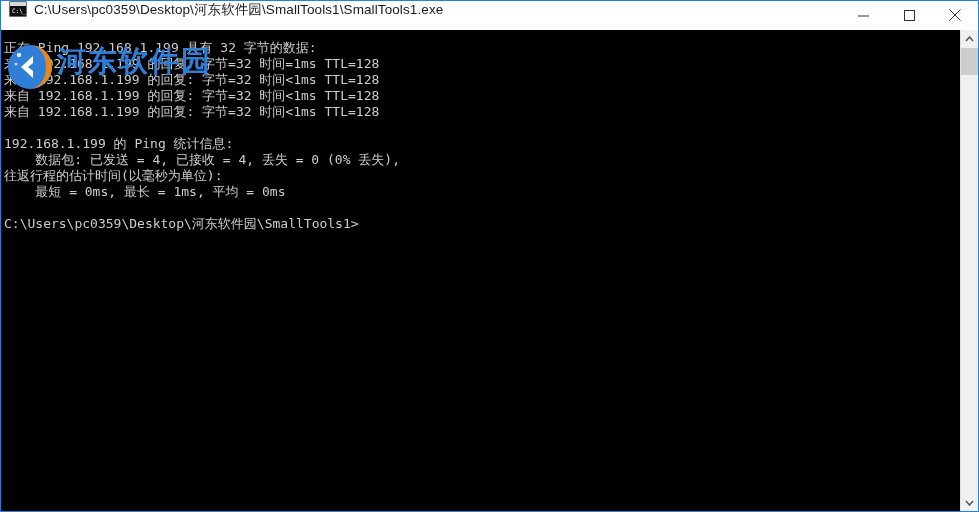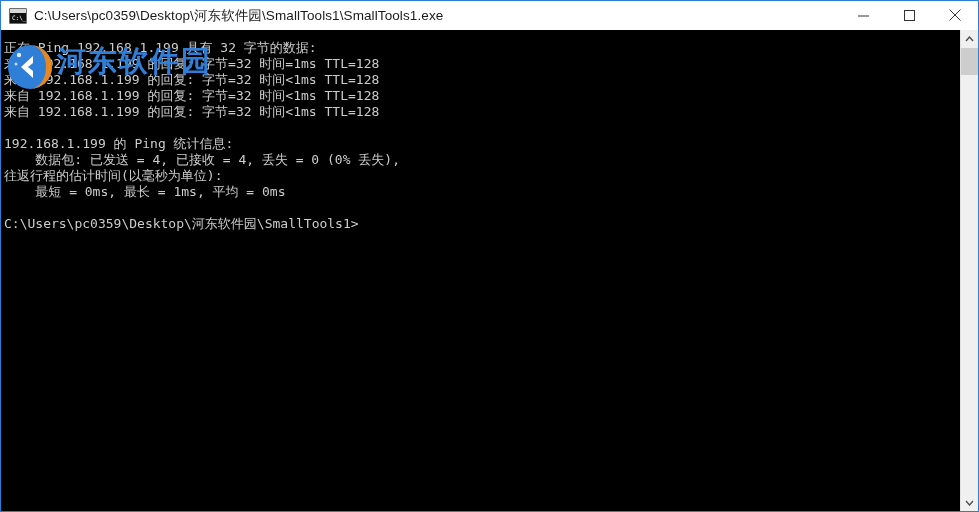--- a/index.html
+++ b/index.html
@@ -26,21 +26,21 @@
 
   
   #titlebar {
     position: absolute;
     left: 0; top: 0;
     width: 977px;
     height: 29px;
     background: #ffffff;
     border-bottom: 1px solid #d6d6d6;
     display: flex;
-    align-items: center;
+    align-items: flex-start;
   }
   #app-icon {
     width: 18px;
     height: 16px;
     margin-left: 8px;
     margin-right: 7px;
     flex: 0 0 auto;
     position: relative;
     background: #0f0f0f;
     border: 1px solid #6d6d6d;

